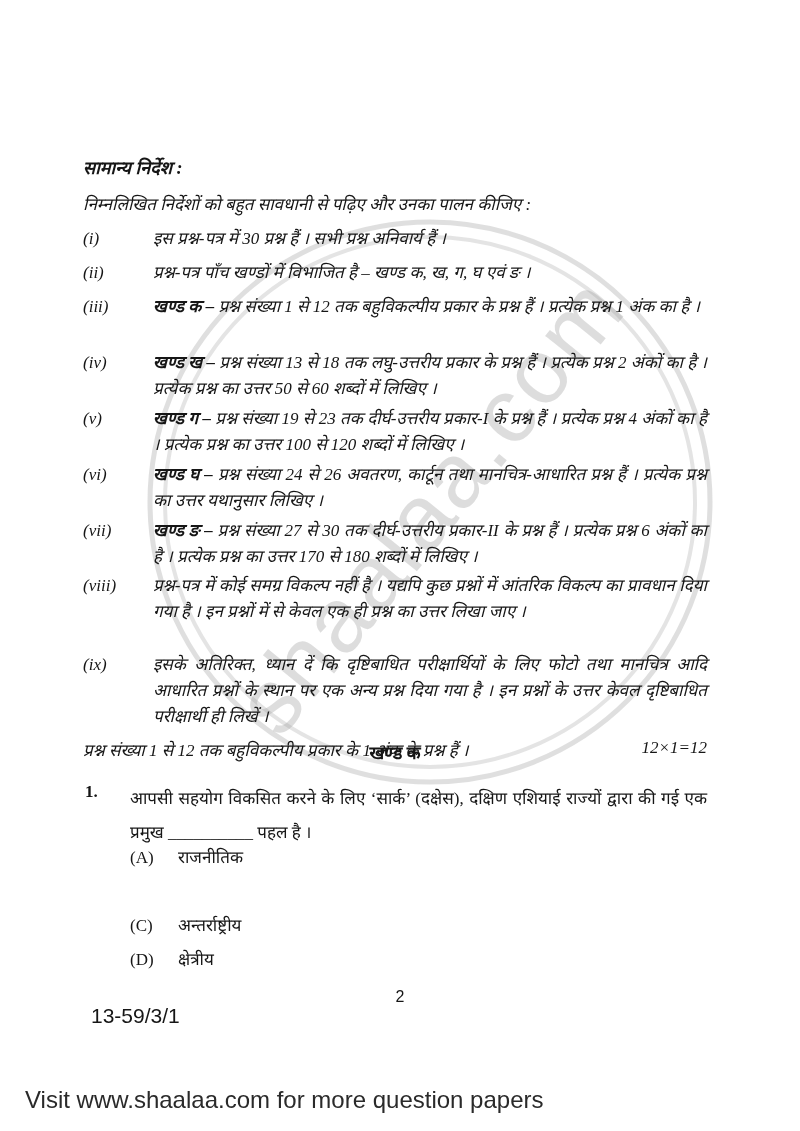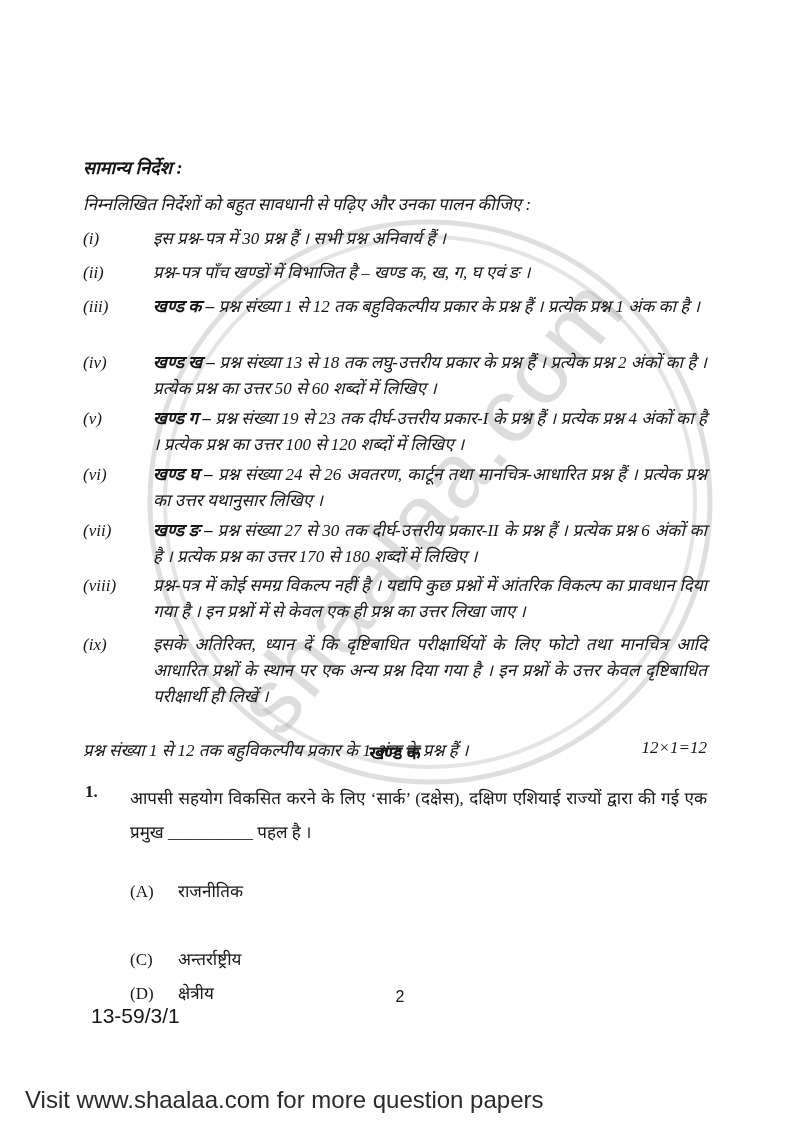--- a/index.html
+++ b/index.html
@@ -55,21 +55,21 @@
   }
   
   .q-num{
     position:absolute;left:85px;top:782px;
     font-size:17px;font-weight:bold;
   }
   .q-text{
     position:absolute;left:130px;top:782px;width:577px;
     font-size:17px;line-height:34px;text-align:justify;
   }
-  .opt{position:absolute;left:130px;width:400px;font-size:17px;margin-top:34px;}
+  .opt{position:absolute;left:130px;width:400px;font-size:17px;}
   .opt .olbl{display:inline-block;width:48px;}
   
   .footer-code{
     position:absolute;left:91px;top:988px;
     font-family:"Liberation Sans","DejaVu Sans",sans-serif;font-size:21px;margin-top:16px;
   }
   .footer-page{
     position:absolute;left:0;top:988px;width:800px;text-align:center;
     font-family:"Liberation Sans","DejaVu Sans",sans-serif;font-size:16px;
   }
@@ -121,21 +121,21 @@
       <span class="txt"><b>खण्ड घ – </b><span>प्रश्न संख्या 24 से 26 अवतरण, कार्टून तथा मानचित्र-आधारित प्रश्न हैं । प्रत्येक प्रश्न का उत्तर यथानुसार लिखिए ।</span></span>
     </div>
     <div class="inst" style="top:518px">
       <span class="lbl">(vii)</span>
       <span class="txt"><b>खण्ड ङ – </b><span>प्रश्न संख्या 27 से 30 तक दीर्घ-उत्तरीय प्रकार-II के प्रश्न हैं । प्रत्येक प्रश्न 6 अंकों का है । प्रत्येक प्रश्न का उत्तर 170 से 180 शब्दों में लिखिए ।</span></span>
     </div>
     <div class="inst" style="top:573px">
       <span class="lbl">(viii)</span>
       <span class="txt"><b></b><span>प्रश्न-पत्र में कोई समग्र विकल्प नहीं है । यद्यपि कुछ प्रश्नों में आंतरिक विकल्प का प्रावधान दिया गया है । इन प्रश्नों में से केवल एक ही प्रश्न का उत्तर लिखा जाए ।</span></span>
     </div>
-    <div class="inst" style="top:632px">
+    <div class="inst" style="top:652px">
       <span class="lbl">(ix)</span>
       <span class="txt"><b></b><span>इसके अतिरिक्त, ध्यान दें कि दृष्टिबाधित परीक्षार्थियों के लिए फोटो तथा मानचित्र आदि आधारित प्रश्नों के स्थान पर एक अन्य प्रश्न दिया गया है । इन प्रश्नों के उत्तर केवल दृष्टिबाधित परीक्षार्थी ही लिखें ।</span></span>
     </div>
 
     <div class="sec-head">खण्ड क</div>
     <div class="sec-row">
       <span class="sec-intro">प्रश्न संख्या 1 से 12 तक बहुविकल्पीय प्रकार के 1 अंक के प्रश्न हैं ।</span>
       <span class="sec-marks">12×1=12</span>
     </div>
 

